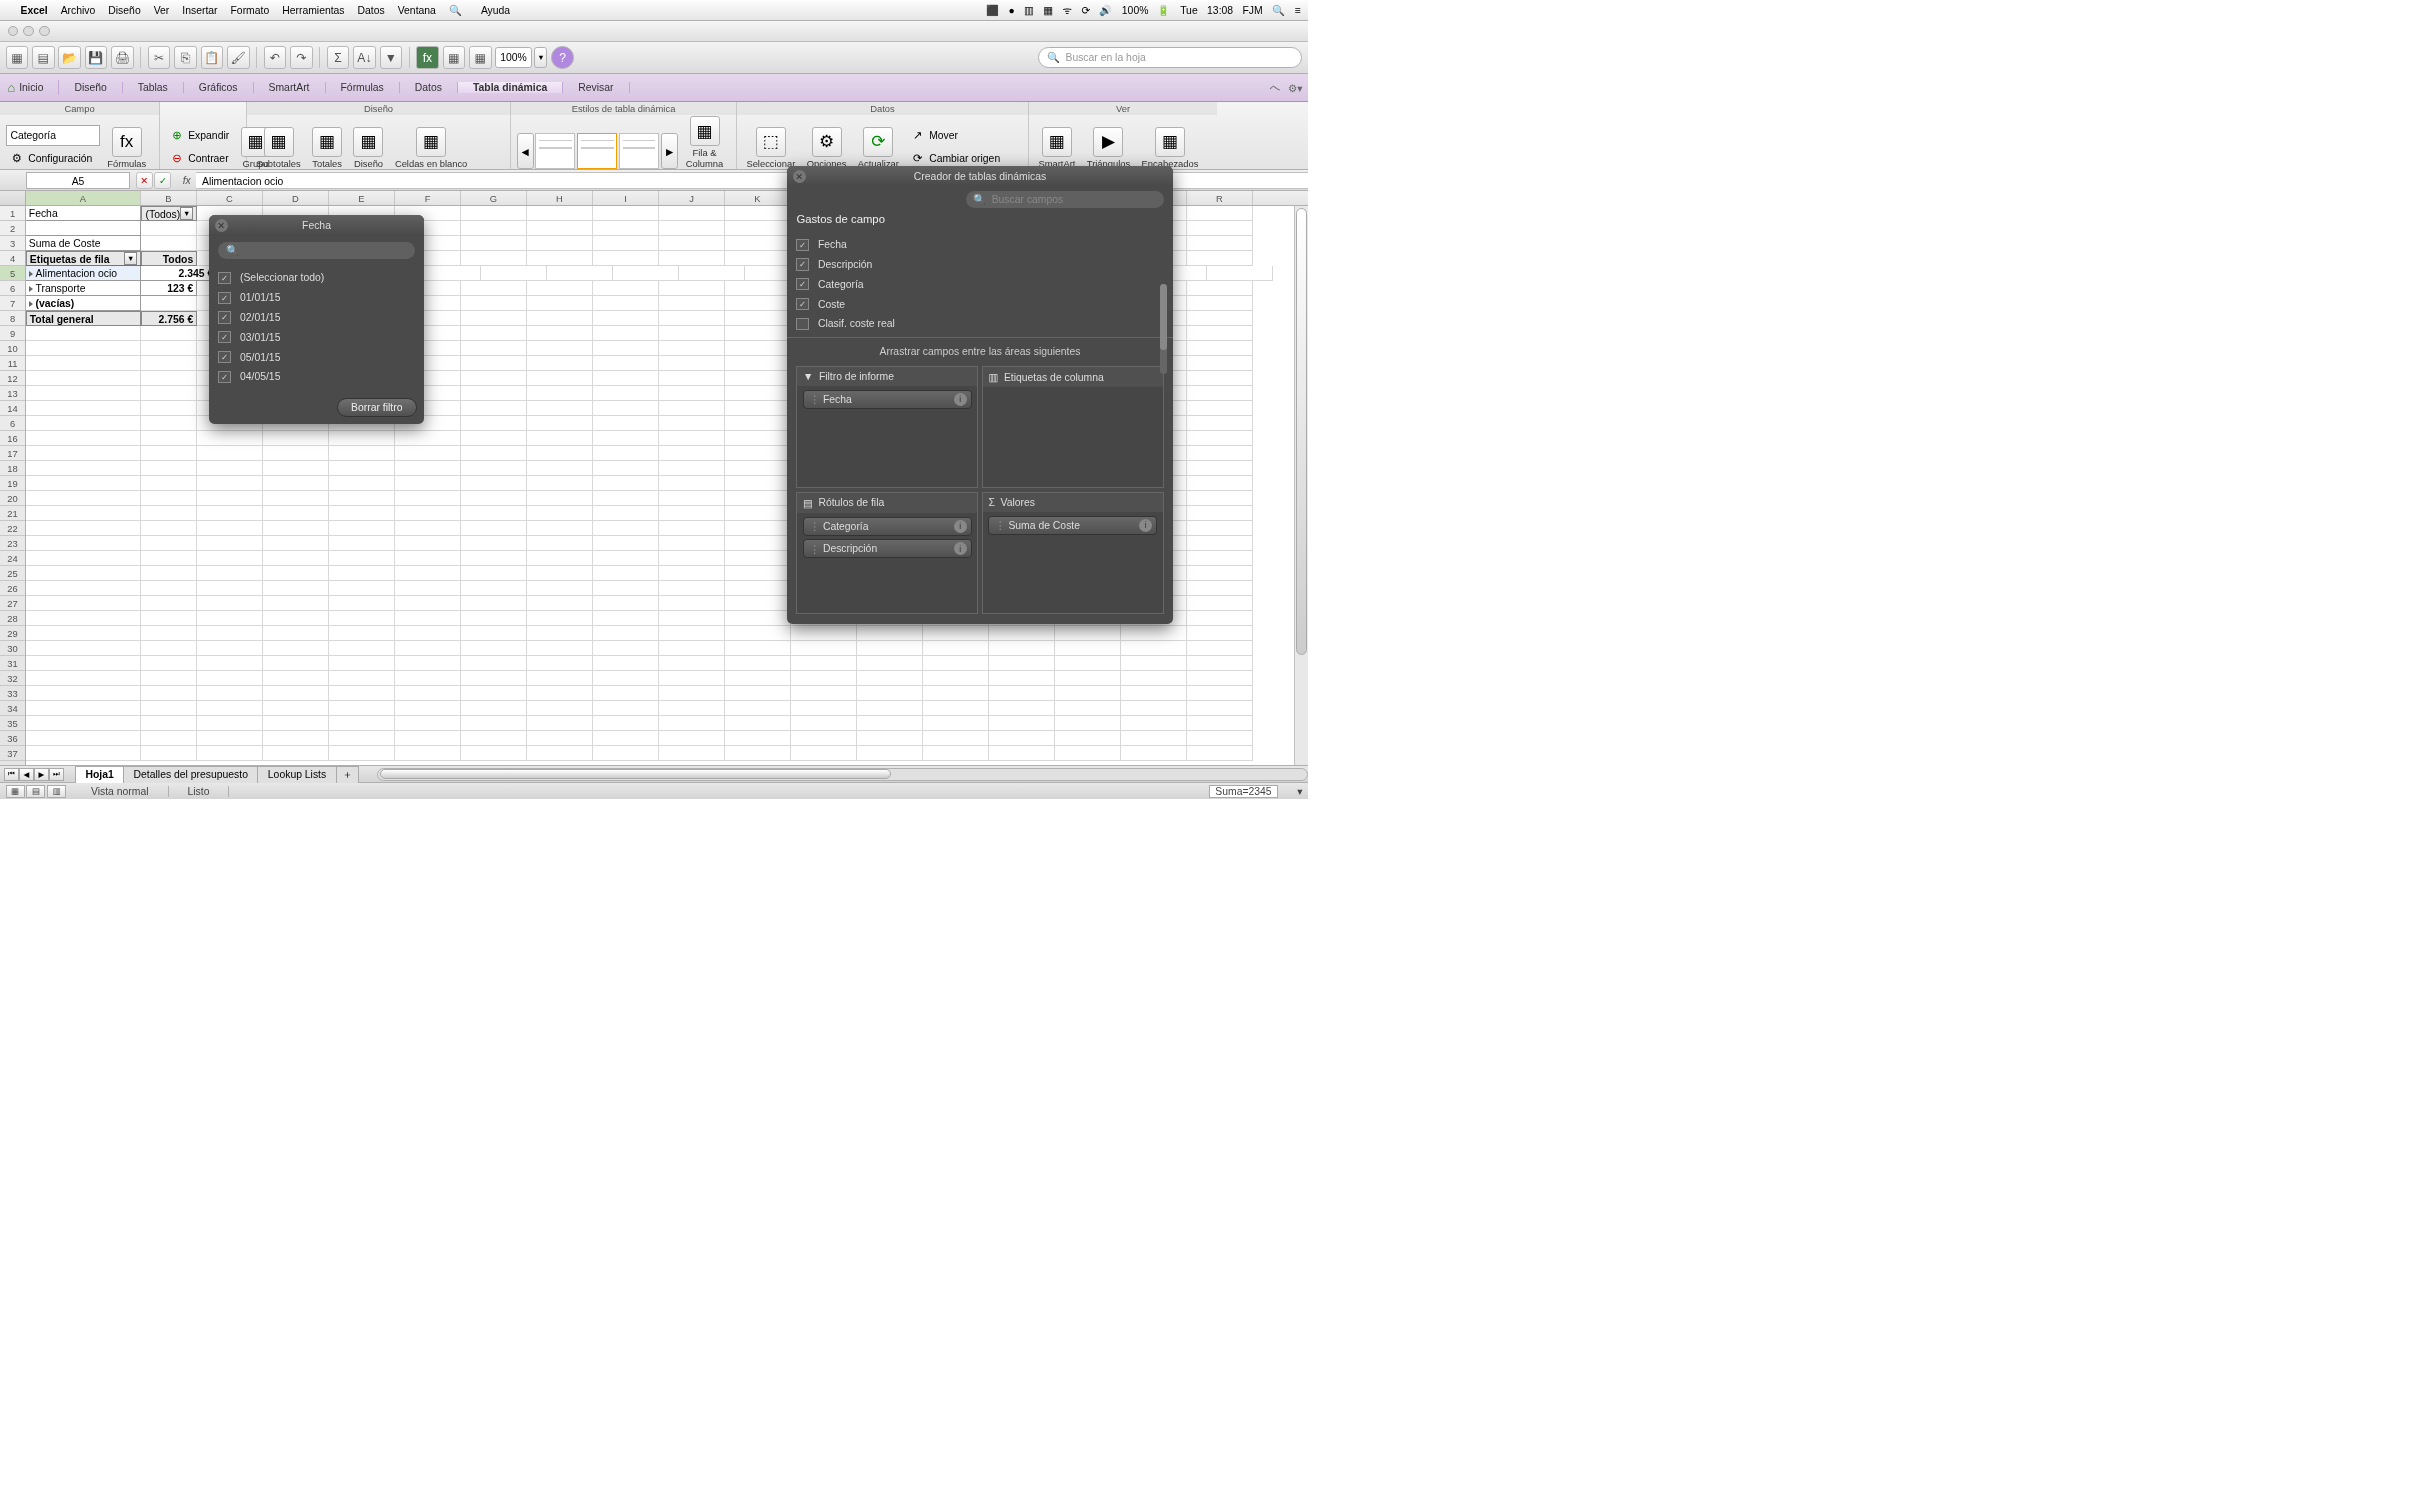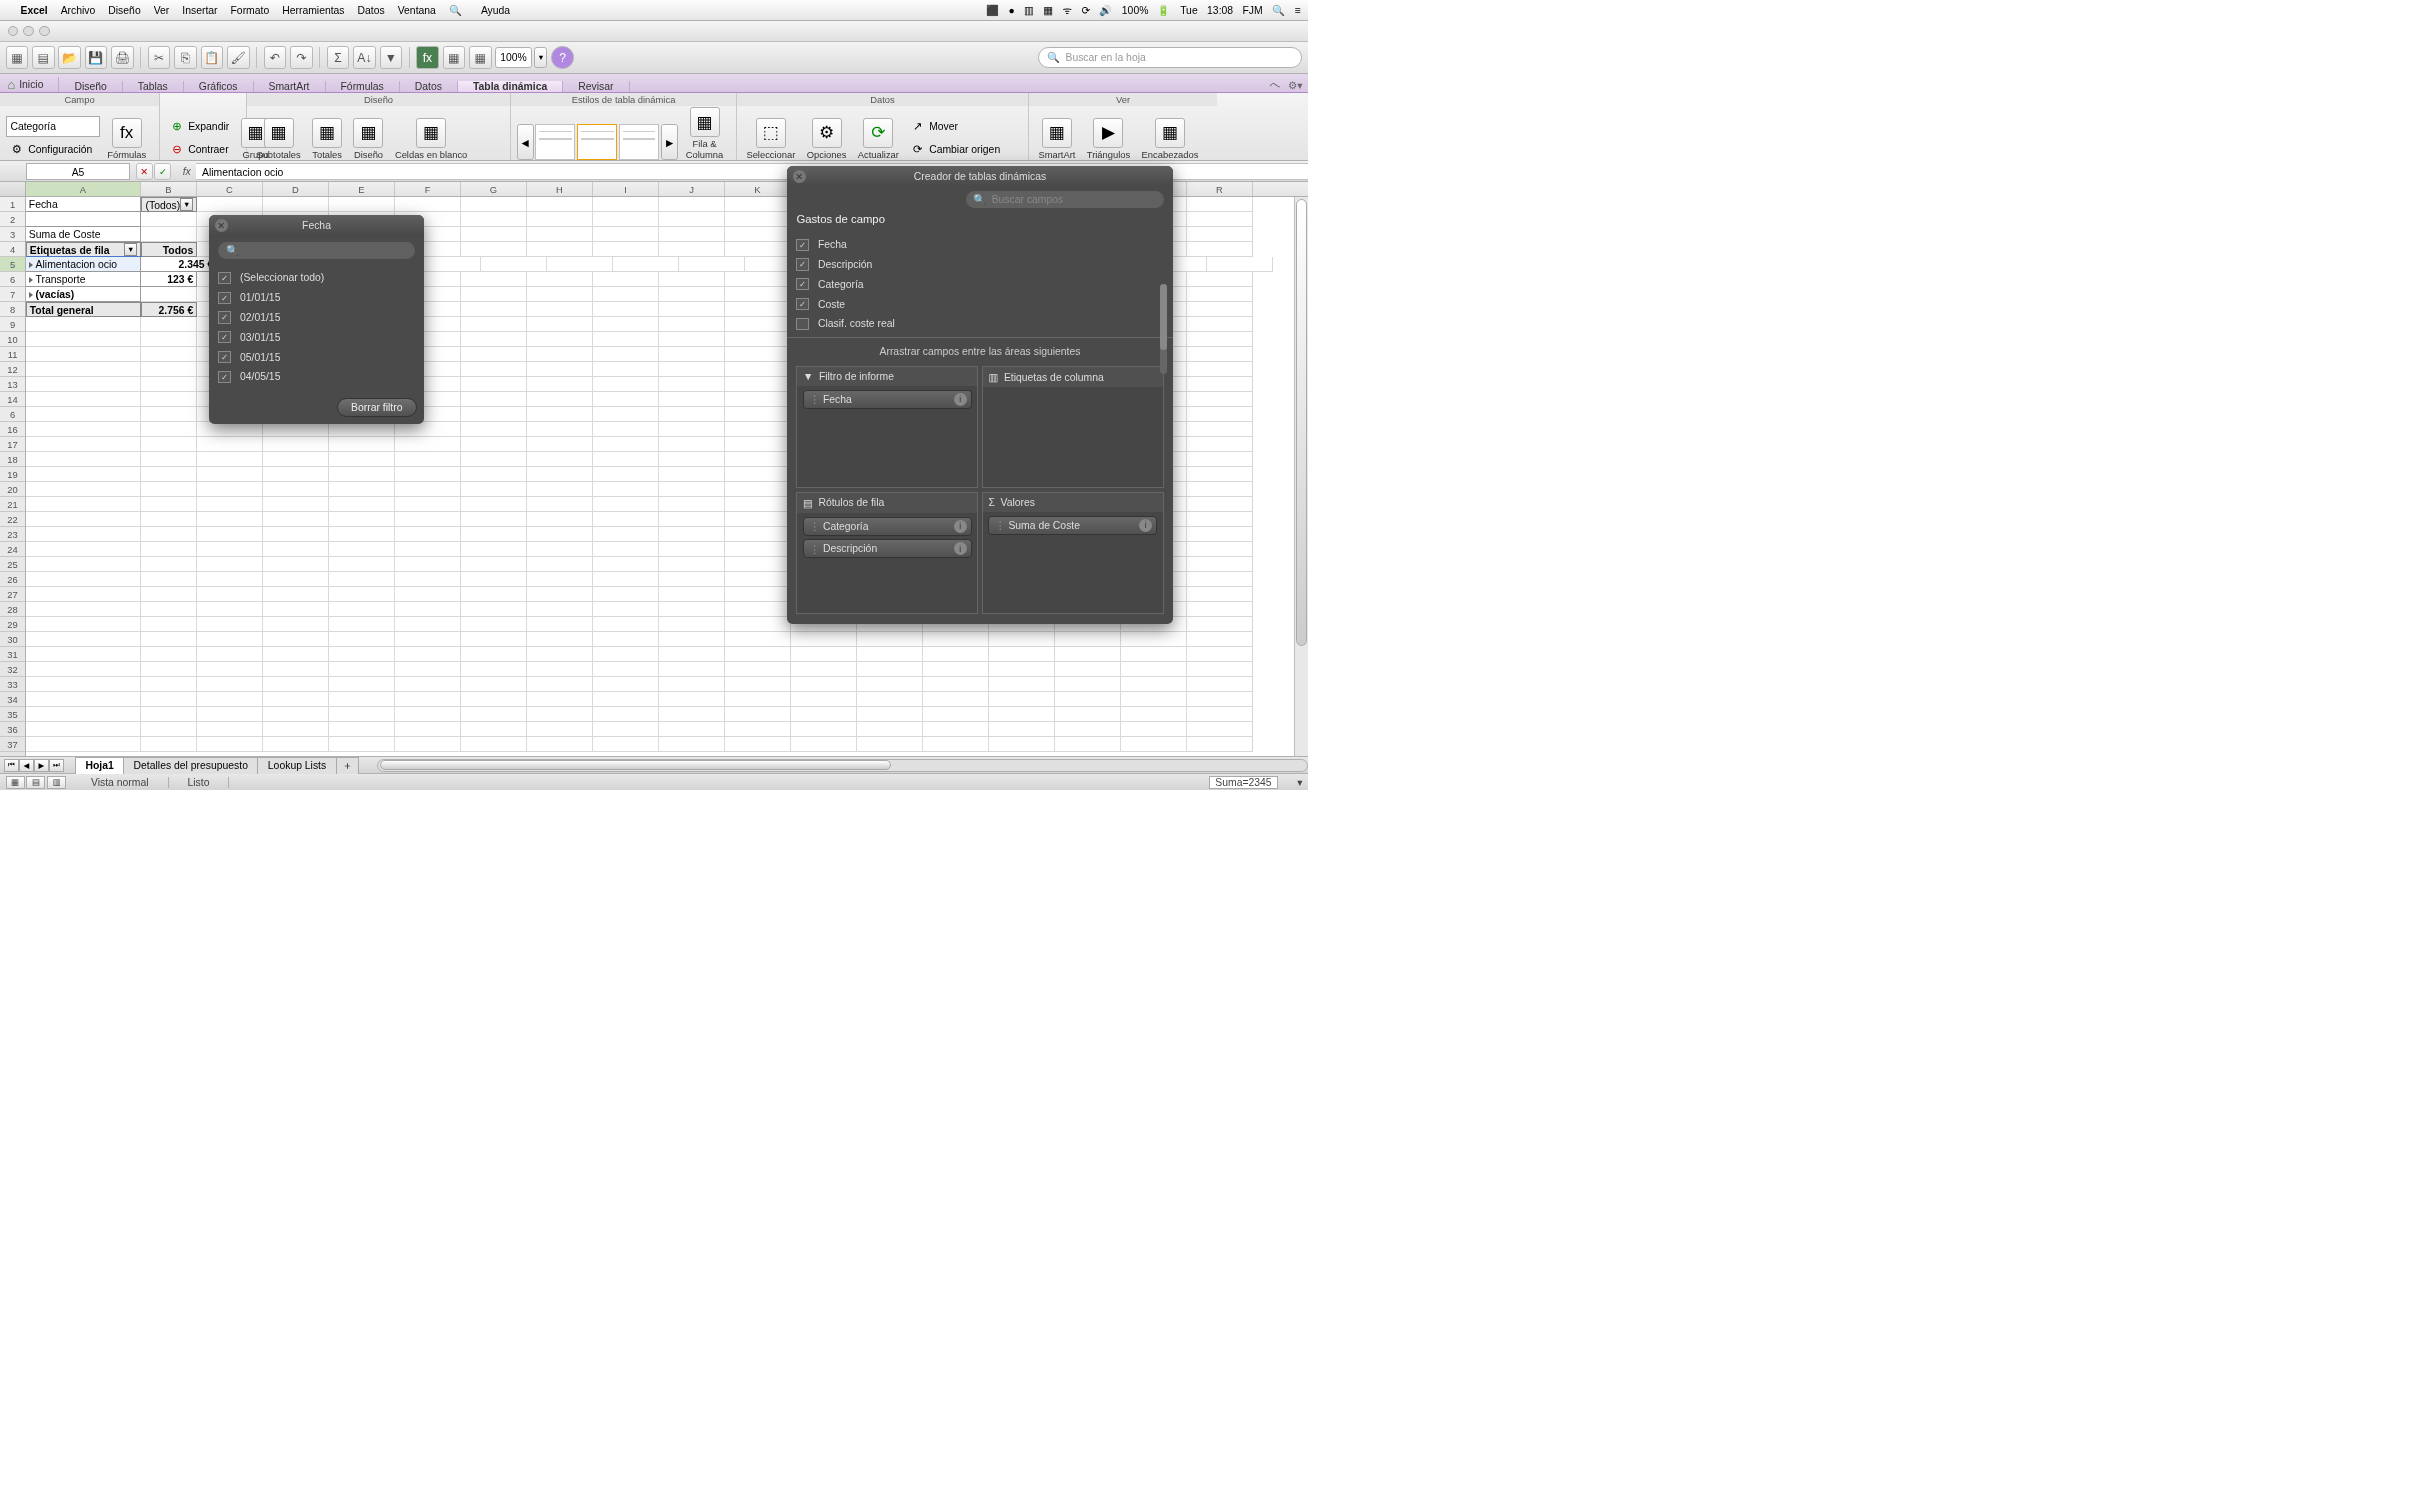--- a/index.html
+++ b/index.html
@@ -21,21 +21,21 @@
 
 
 .toolbar{height:32px;background:linear-gradient(#f3f3f3,#dcdcdc);border-bottom:0.9px solid #b0b0b0;display:flex;align-items:center;padding:0 5.6px;gap:3.8px}
 .tb-btn{width:22.6px;height:22.6px;border:0.9px solid #b8b8b8;border-radius:2.8px;background:linear-gradient(#fff,#e4e4e4);display:flex;align-items:center;justify-content:center;font-size:12.2px;color:#555}
 .tb-sep{width:0.9px;height:21px;background:#c0c0c0;margin:0 2.8px}
 .zoom-box{height:21px;border:0.9px solid #b0b0b0;border-radius:2.8px;background:#fff;padding:0 3.8px;display:flex;align-items:center;font-size:10.4px}
 .zoom-dd{width:13px;height:21px;border:0.9px solid #b0b0b0;border-radius:2.8px;background:linear-gradient(#fff,#e4e4e4);display:flex;align-items:center;justify-content:center;font-size:7.5px;margin-left:-0.9px}
 .search-pill{margin-left:auto;width:264px;height:21px;border:0.9px solid #b0b0b0;border-radius:10.4px;background:#fff;display:flex;align-items:center;padding:0 7.5px;color:#999;gap:5.6px}
 
 
-.ribbon-tabs{height:19px;background:linear-gradient(#e5d8ec,#d8c5e3);border-bottom:0.9px solid #b088c8;display:flex;align-items:flex-end}
+.ribbon-tabs{height:28px;background:linear-gradient(#e5d8ec,#d8c5e3);border-bottom:0.9px solid #b088c8;display:flex;align-items:center}
 .rtab{padding:0 15px;display:flex;align-items:center;border-right:0.9px solid #c4a8d4;color:#333;position:relative}
 .rtab.home{padding-left:7.5px}
 .rtab.home::before{content:"⌂";margin-right:3.8px;color:#4a8a3a;font-size:13px}
 .rtab.active{background:linear-gradient(#f4ebf8,#e8d5f0);font-weight:bold}
 .rtab-right{margin-left:auto;display:flex;align-items:center;padding:0 5.6px;gap:7.5px;color:#666}
 
 
 .ribbon{height:68px;background:linear-gradient(#f4f4f4,#e4e4e4);display:flex;border-bottom:0.9px solid #b0b0b0}
 .rgroup{border-right:0.9px solid #c8c8c8;padding:1.9px 5.6px 0;display:flex;flex-direction:column;position:relative}
 .rgroup-title{font-size:9.4px;color:#555;text-align:center;position:absolute;top:0;left:0;right:0;background:rgba(220,220,220,.6);padding:0.9px 0}

